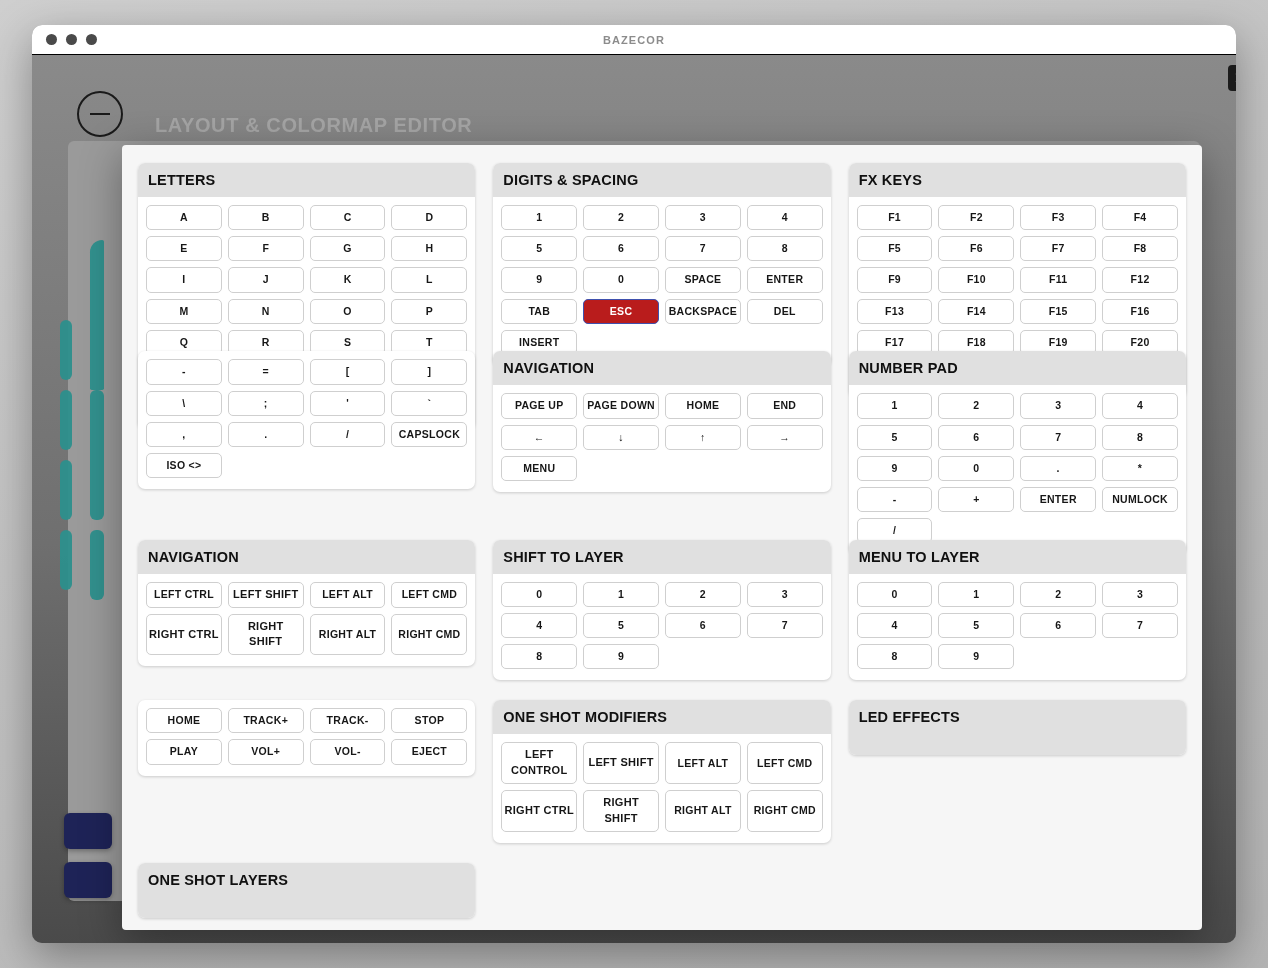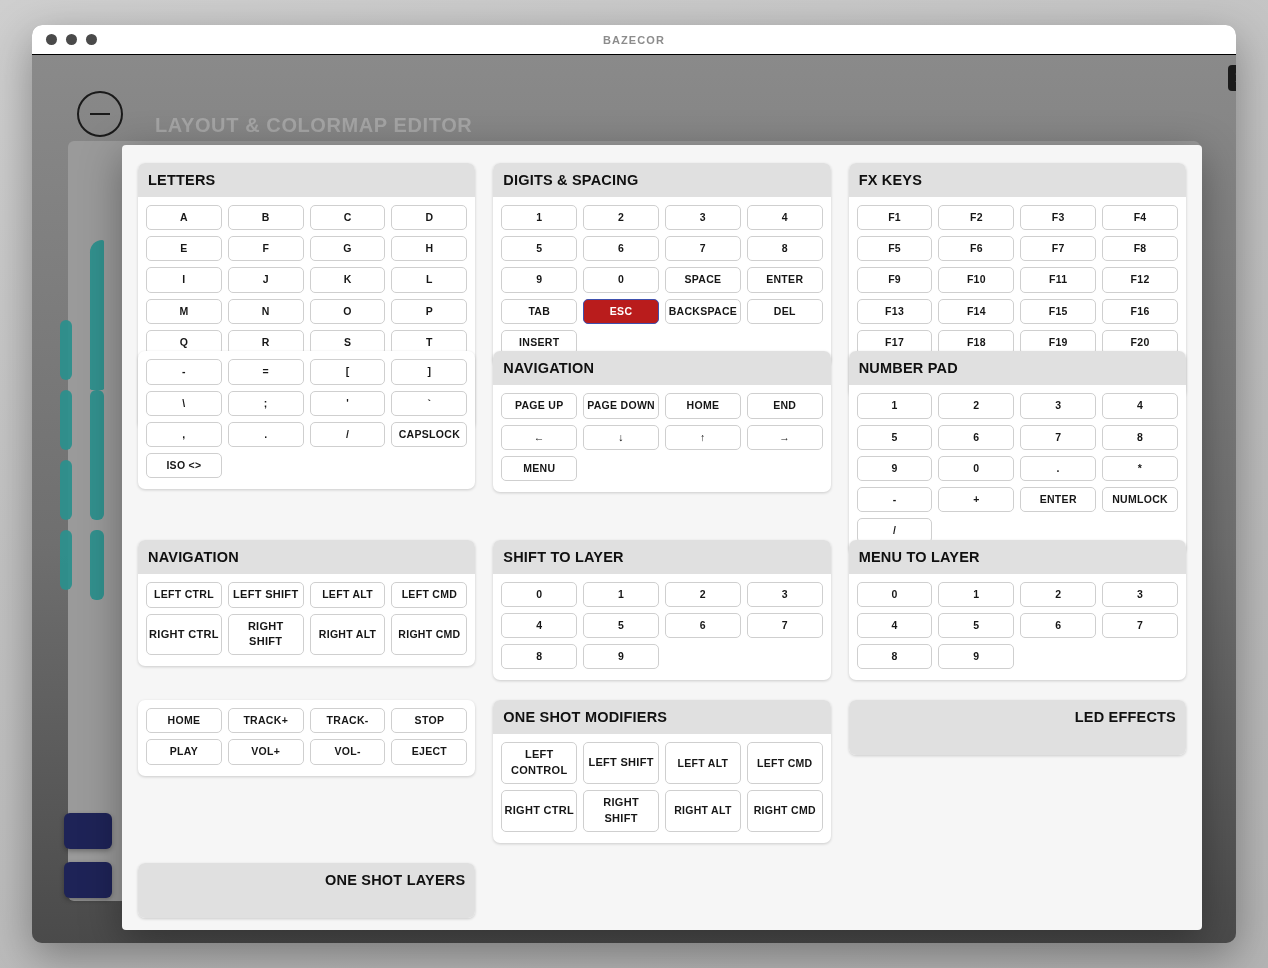--- a/index.html
+++ b/index.html
@@ -195,21 +195,21 @@
     user-select: none;
   }
   .key.selected {
     background: #b91c1c;
     border-color: #3f51ae;
     color: #ffffff;
   }
   .key.wide-text { font-size: 11px; }
 
   
-  .panel.clipped .panel-header { padding-bottom: 30px; text-align: right; }
+  .panel.clipped .panel-header { padding-bottom: 30px; }
 </style>
 </head>
 <body>
 
 <div id="desktop">
 
   <div id="app-window">
 
     <div id="titlebar">
       <div class="traffic">

